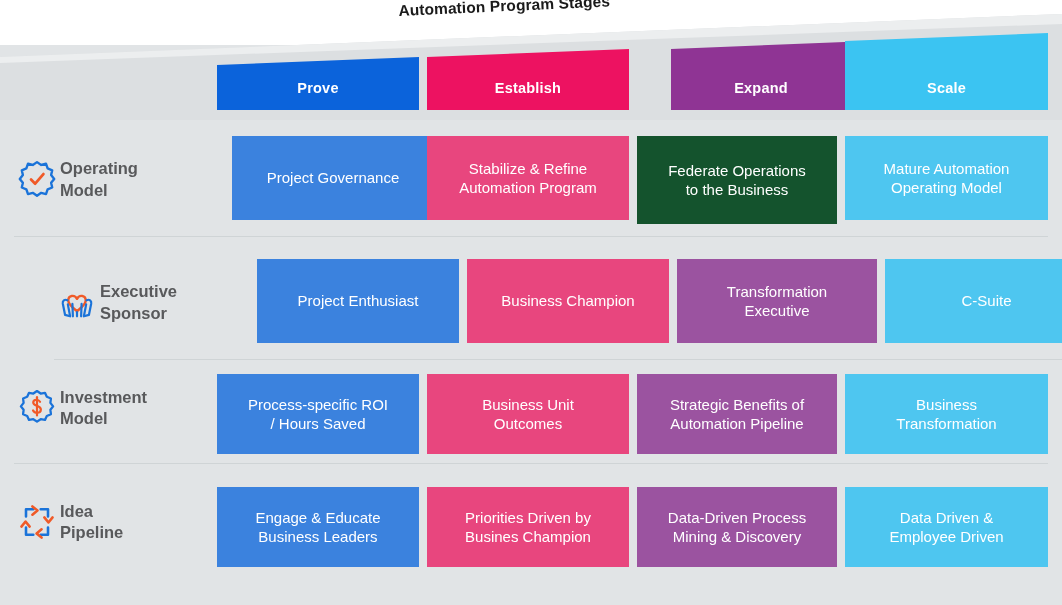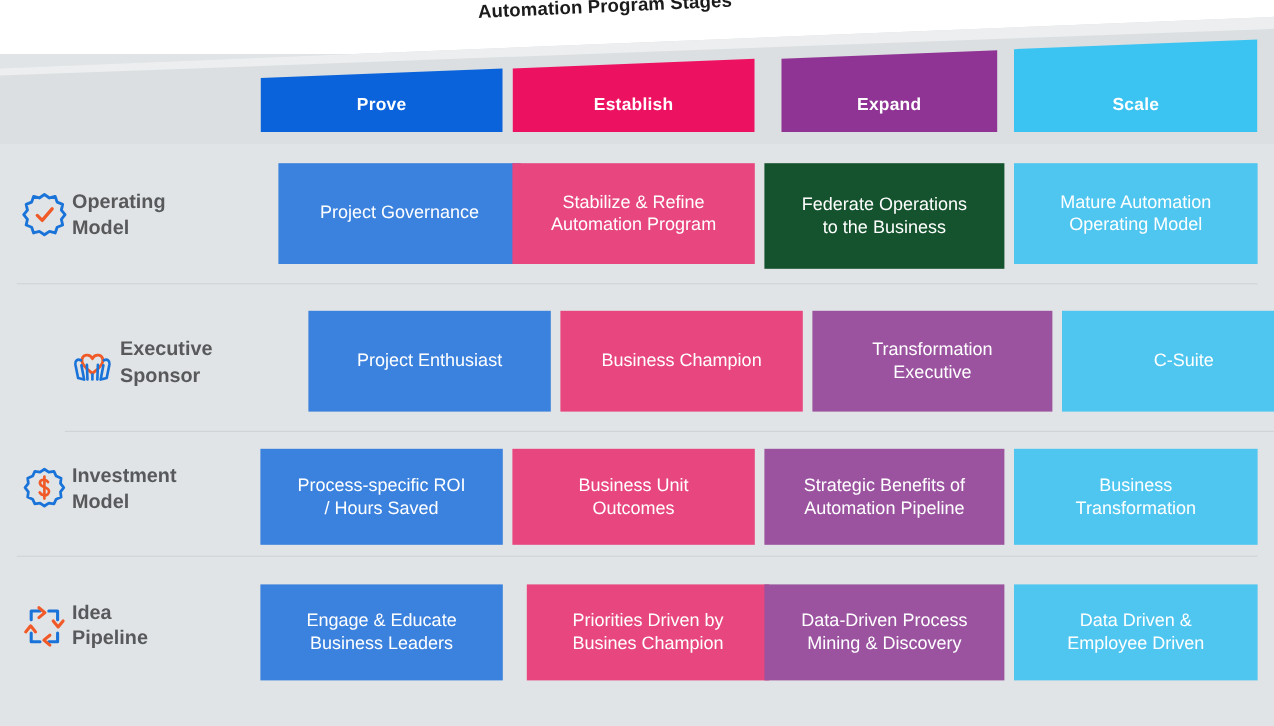--- a/index.html
+++ b/index.html
@@ -170,21 +170,21 @@
 
     <div class="stage-cell" style="left:427px; width:202px;">
       <div class="shape">
         <svg width="202" height="80" viewBox="0 0 202 80" preserveAspectRatio="none">
           <polygon points="0,27 202,19 202,80 0,80" fill="#ed1261"></polygon>
         </svg>
       </div>
       <div class="stage-label">Establish</div>
     </div>
 
-    <div class="stage-cell" style="left:651px; width:180px;">
+    <div class="stage-cell" style="left:671px; width:180px;">
       <div class="shape">
         <svg width="200" height="80" viewBox="0 0 200 80" preserveAspectRatio="none">
           <polygon points="0,19 200,11 200,80 0,80" fill="#8f3494"></polygon>
         </svg>
       </div>
       <div class="stage-label">Expand</div>
     </div>
 
     <div class="stage-cell" style="left:845px; width:203px;">
       <div class="shape">
@@ -285,21 +285,21 @@
           <path d="M41 19 L36.5 24.5 L32 19" fill="none" stroke="#f05a28" stroke-width="2.8" stroke-linecap="round" stroke-linejoin="round"></path>
           <path d="M29 41 L23.5 36.5 L29 32" fill="none" stroke="#f05a28" stroke-width="2.8" stroke-linecap="round" stroke-linejoin="round"></path>
           <path d="M7 29 L11.5 23.5 L16 29" fill="none" stroke="#f05a28" stroke-width="2.8" stroke-linecap="round" stroke-linejoin="round"></path>
         </svg>
       </span>
       <span class="row-label">Idea
 Pipeline</span>
     </div>
     <div class="cell" style="left:217px; top:23px; width:202px; height:80px; background:#3b82de;">Engage &amp; Educate
 Business Leaders</div>
-    <div class="cell" style="left:427px; top:23px; width:202px; height:80px; background:#e8467e;margin-left:12px;">Priorities Driven by
+    <div class="cell" style="left:427px; top:23px; width:202px; height:80px; background:#e8467e;">Priorities Driven by
 Busines Champion</div>
     <div class="cell" style="left:637px; top:23px; width:200px; height:80px; background:#9b53a0;">Data-Driven Process
 Mining &amp; Discovery</div>
     <div class="cell" style="left:845px; top:23px; width:203px; height:80px; background:#4ec6f0;">Data Driven &amp;
 Employee Driven</div>
   </div>
 
 </div>
 
 </body></html>

